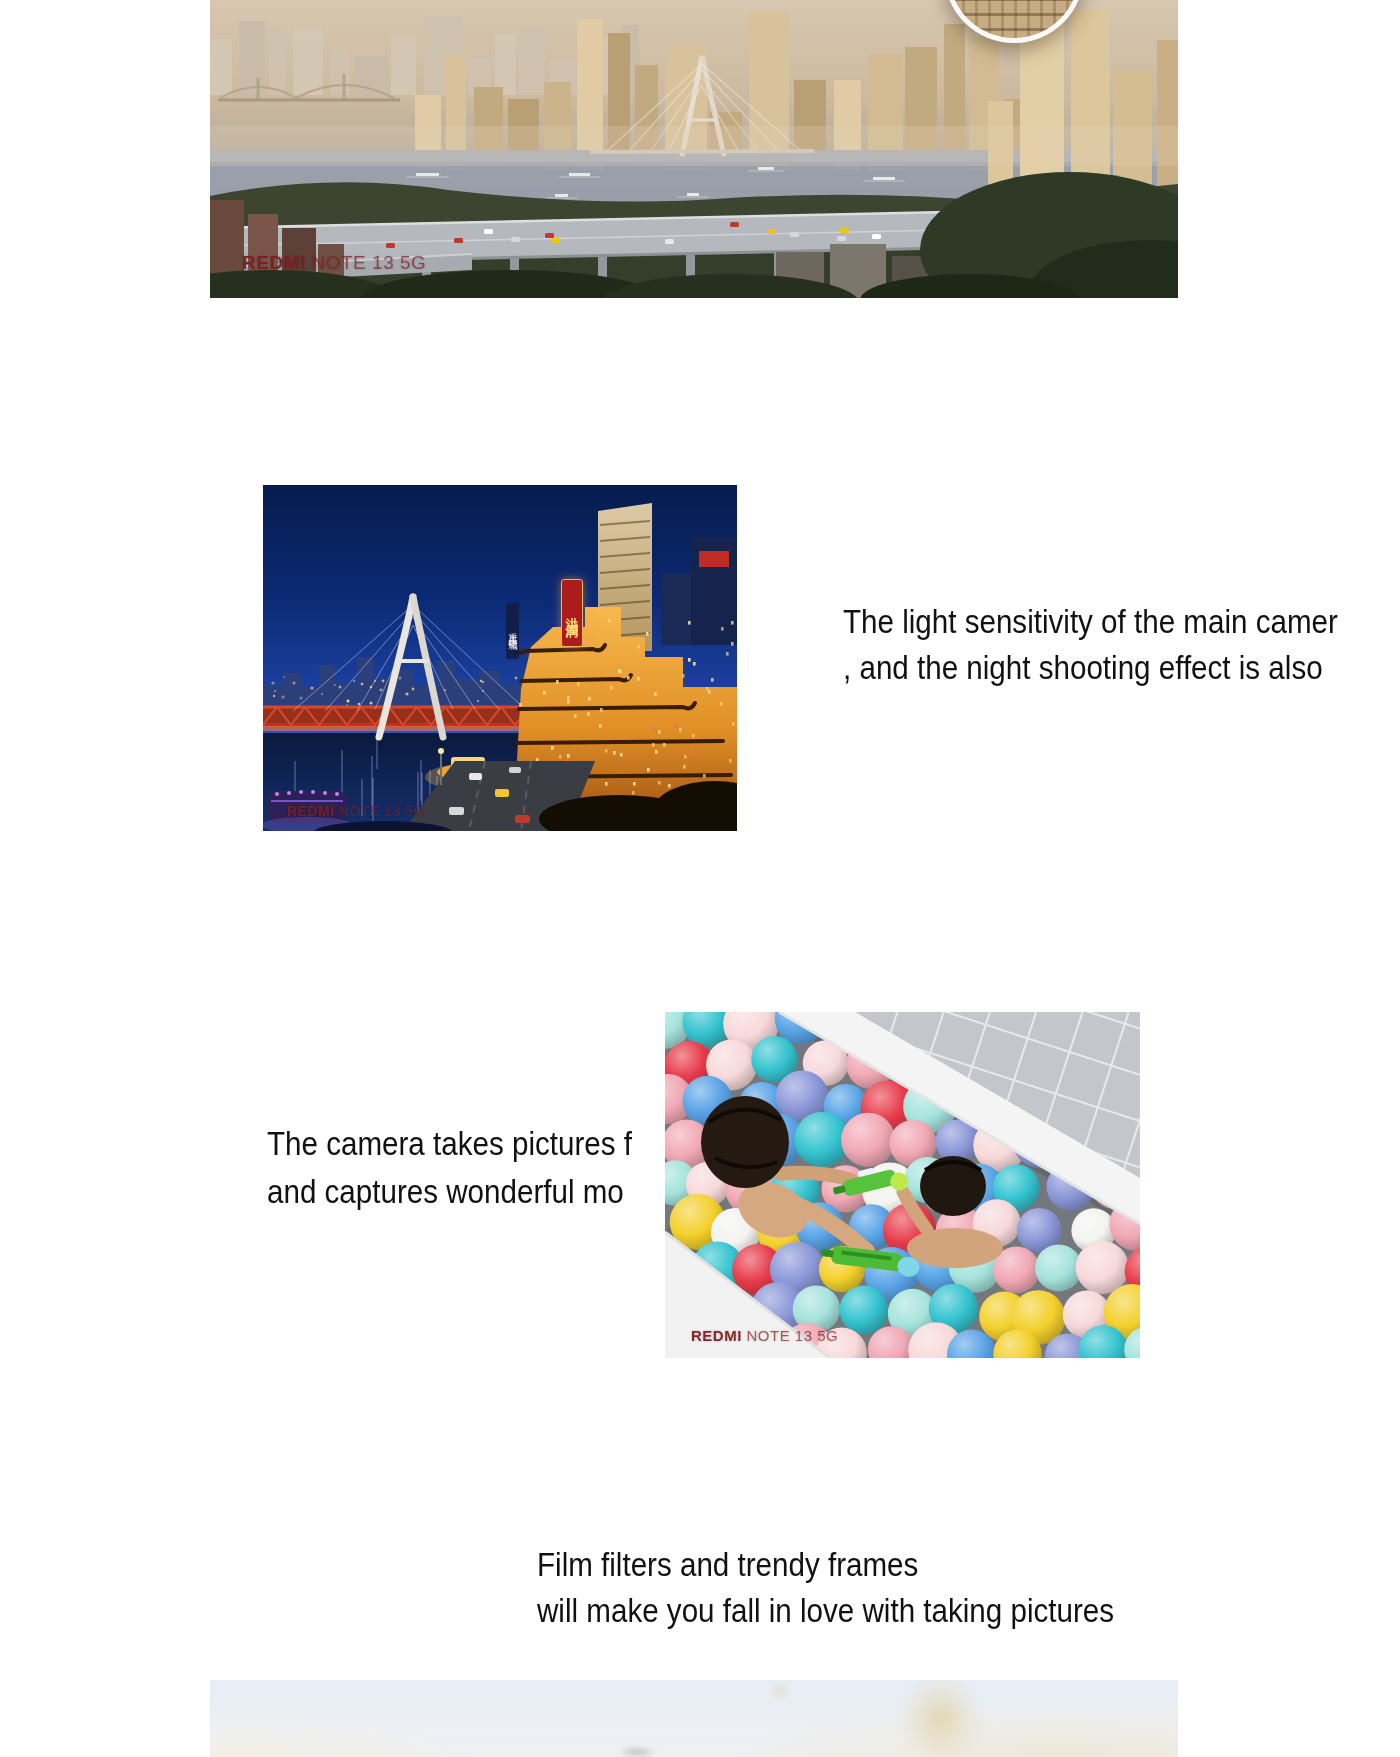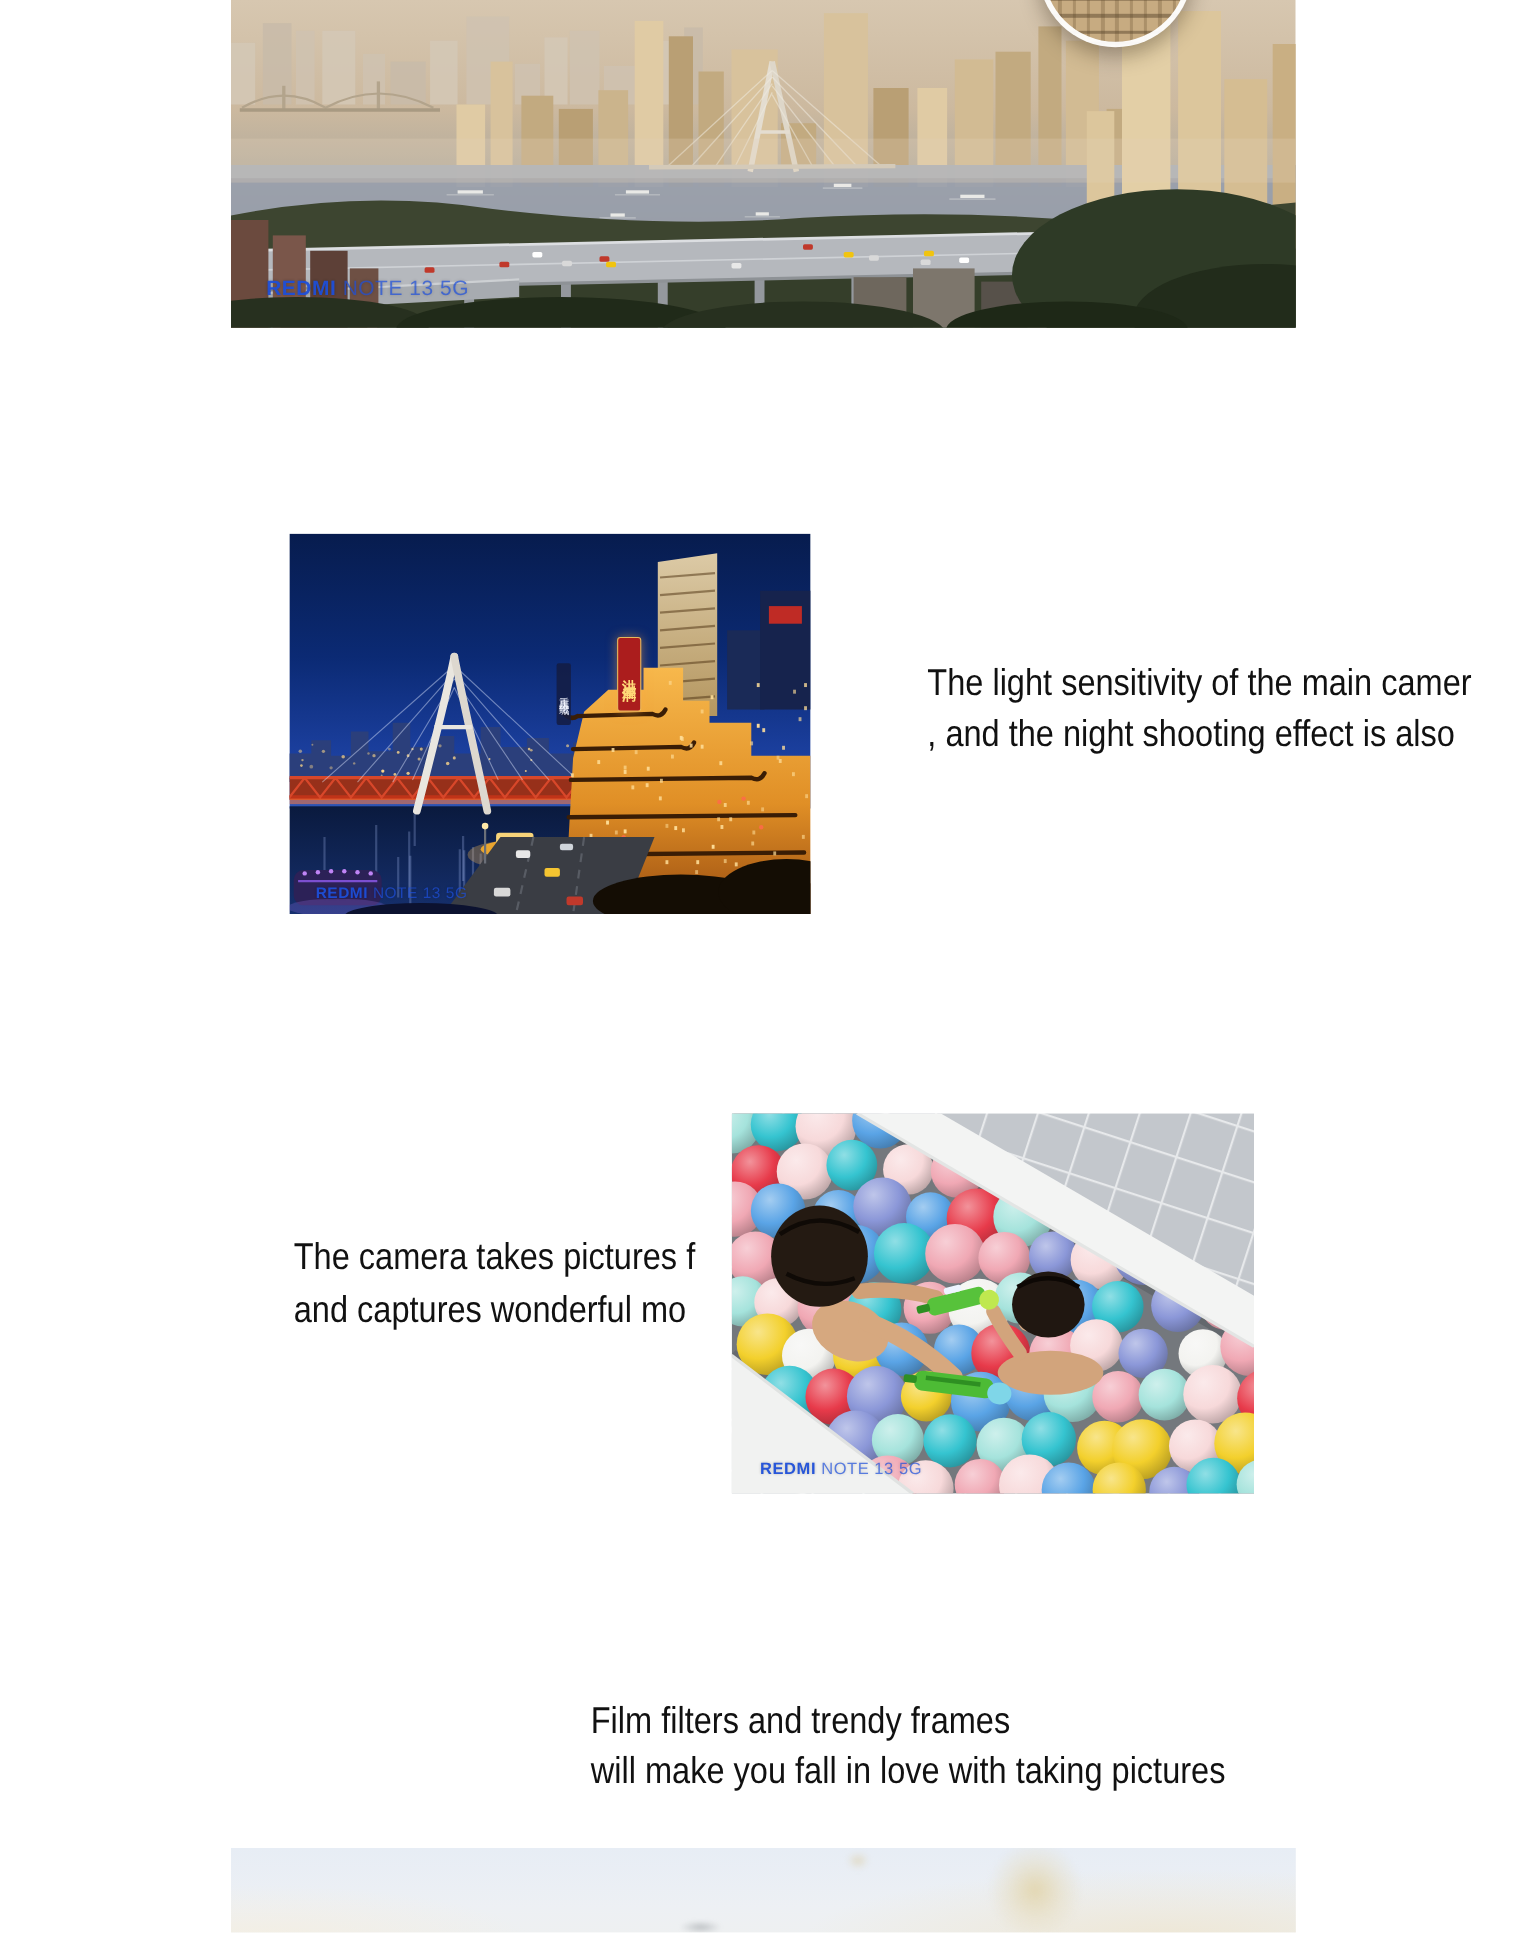--- a/index.html
+++ b/index.html
@@ -34,21 +34,21 @@
     font-size:34px; line-height:46px; color:var(--caption-color,#111);
     white-space:nowrap; letter-spacing:0;
     transform:scaleX(.87); transform-origin:0 0; font-weight:400;
   }
   .caption span { display:block; }
   .cap-night  { left:843px; top:598px; }
   .cap-camera { left:267px; top:1119px; line-height:48px; }
   .cap-film   { left:537px; top:1541px; }
 
   .watermark {
-    position:absolute; z-index:5; color:#1d4ed8; white-space:nowrap;
+    position:absolute; z-index:5; color:#7f1d1d; white-space:nowrap;
     font-family:"Liberation Sans", sans-serif; letter-spacing:.5px;
     text-shadow:0 0 3px rgba(0,0,0,.25);
   }
   .watermark b  { font-weight:700; opacity:.95; }
   .watermark span { font-weight:400; opacity:.72; white-space:pre; }
   .wm-day     { left:32px; bottom:24px; font-size:19px; }
   .wm-night   { left:24px; bottom:12px; font-size:14px; }
   .wm-ballpit { left:26px; bottom:14px; font-size:15px; }
 
   .magnifier {

